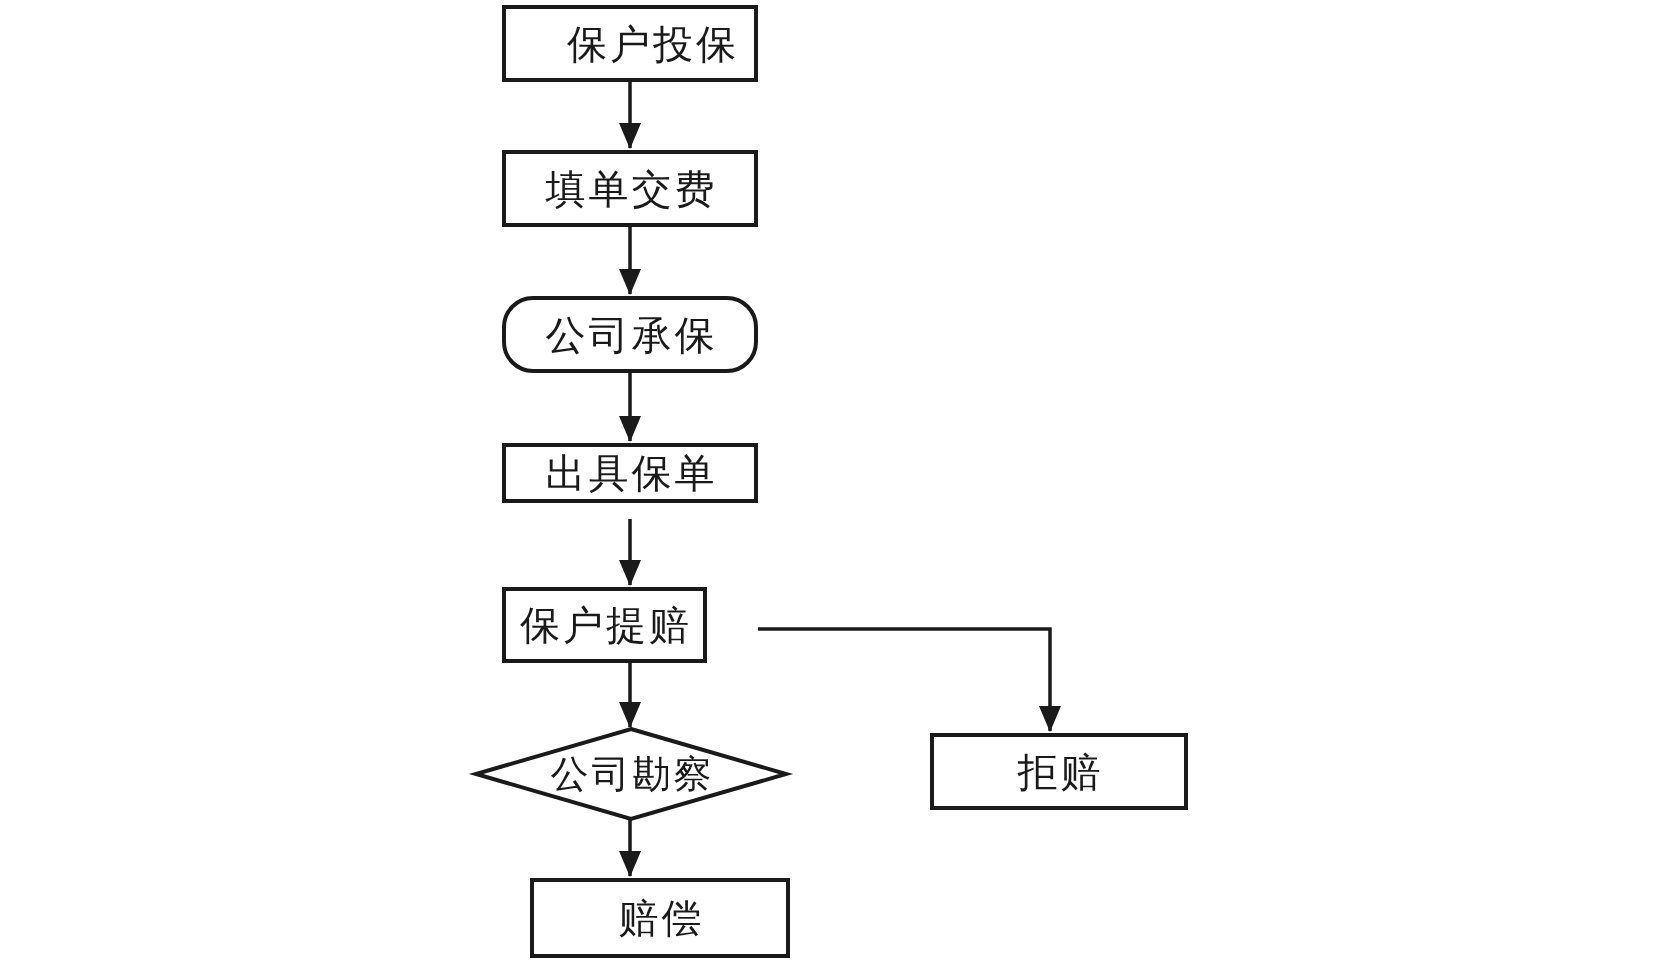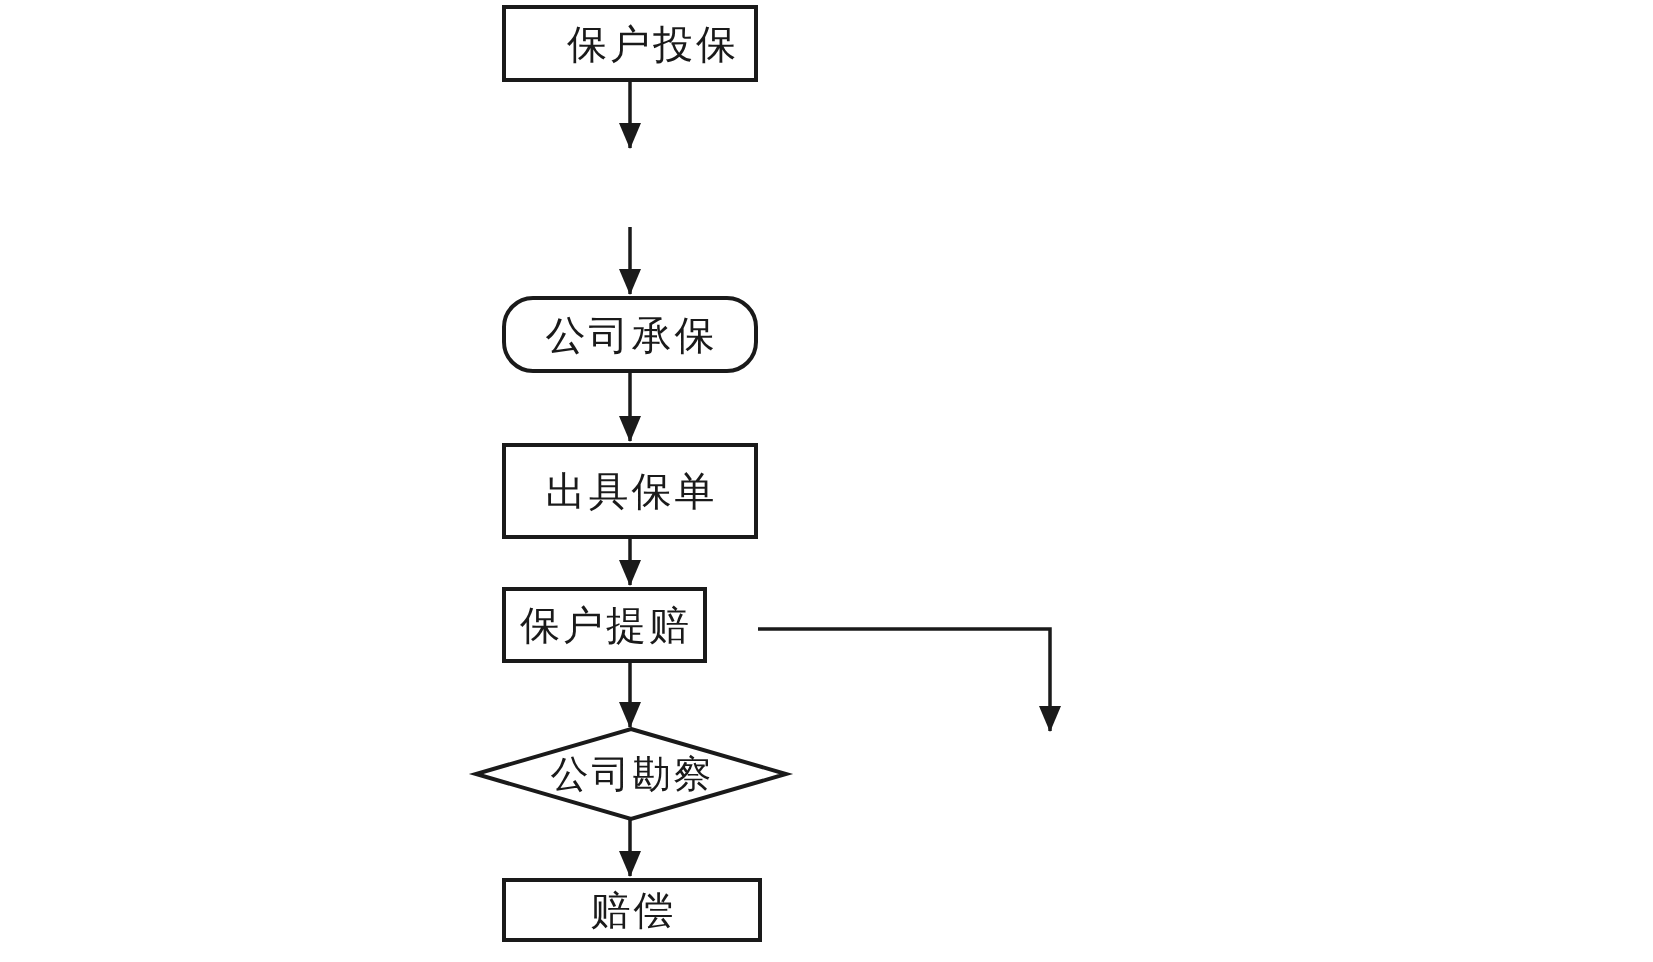--- a/index.html
+++ b/index.html
@@ -36,23 +36,23 @@
     white-space: nowrap;
   }
   .rect-node {
     border: 4px solid #1a1a1a;
     background: #ffffff;
   }
   
   #n-apply      { left: 502px; top: 5px;   width: 256px; height: 77px; padding-left: 43px; }
   #n-fillpay    { left: 502px; top: 150px; width: 256px; height: 77px; }
   #n-underwrite { left: 502px; top: 296px; width: 256px; height: 77px; border-radius: 31px; }
-  #n-issue      { left: 502px; top: 443px; width: 256px; height: 96px; }
+  #n-issue      { left: 502px; top: 443px; width: 256px; height: 60px; }
   #n-claim      { left: 502px; top: 587px; width: 205px; height: 76px; }
-  #n-compensate { left: 502px; top: 878px; width: 260px; height: 64px; }
+  #n-compensate { left: 530px; top: 878px; width: 260px; height: 80px; }
   #n-reject     { left: 930px; top: 733px; width: 258px; height: 77px; }
   #n-survey     { left: 476px; top: 729px; width: 310px; height: 90px;
                   font-size: 38px; background: transparent; }
 </style>
 </head>
 <body>
 
 <div class="canvas">
 
   <svg class="connectors" viewBox="0 0 1653 962" xmlns="http://www.w3.org/2000/svg">
@@ -69,25 +69,27 @@
     <line x1="630" y1="663" x2="630" y2="727" stroke="#1a1a1a" stroke-width="3.5" marker-end="url(#arrowhead)"></line>
     <line x1="630" y1="819" x2="630" y2="876" stroke="#1a1a1a" stroke-width="3.5" marker-end="url(#arrowhead)"></line>
 
     <path d="M 758 629 L 1050 629 L 1050 731" fill="none" stroke="#1a1a1a" stroke-width="3.5" marker-end="url(#arrowhead)"></path>
 
     <polygon points="631,729 786,774 631,819 476,774" fill="#ffffff" stroke="#1a1a1a" stroke-width="4"></polygon>
   </svg>
 
   <div id="n-apply" class="node rect-node">保户投保</div>
 
+  <div id="n-fillpay" class="node rect-node">填单交费</div>
 
   <div id="n-underwrite" class="node rect-node">公司承保</div>
 
   <div id="n-issue" class="node rect-node">出具保单</div>
 
   <div id="n-claim" class="node rect-node">保户提赔</div>
 
   <div id="n-survey" class="node">公司勘察</div>
 
   <div id="n-compensate" class="node rect-node">赔偿</div>
 
+  <div id="n-reject" class="node rect-node">拒赔</div>
 
 </div>
 
 </body></html>

